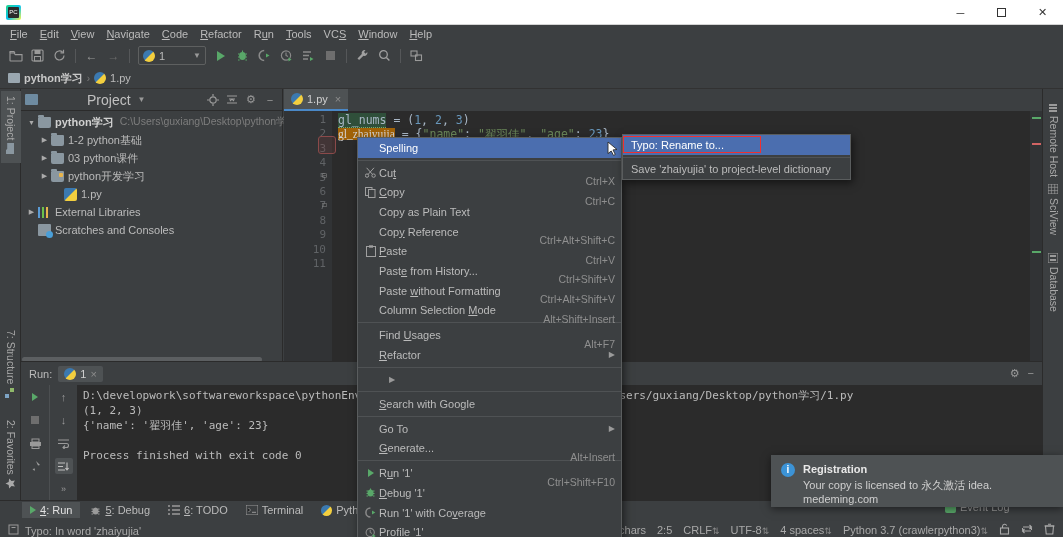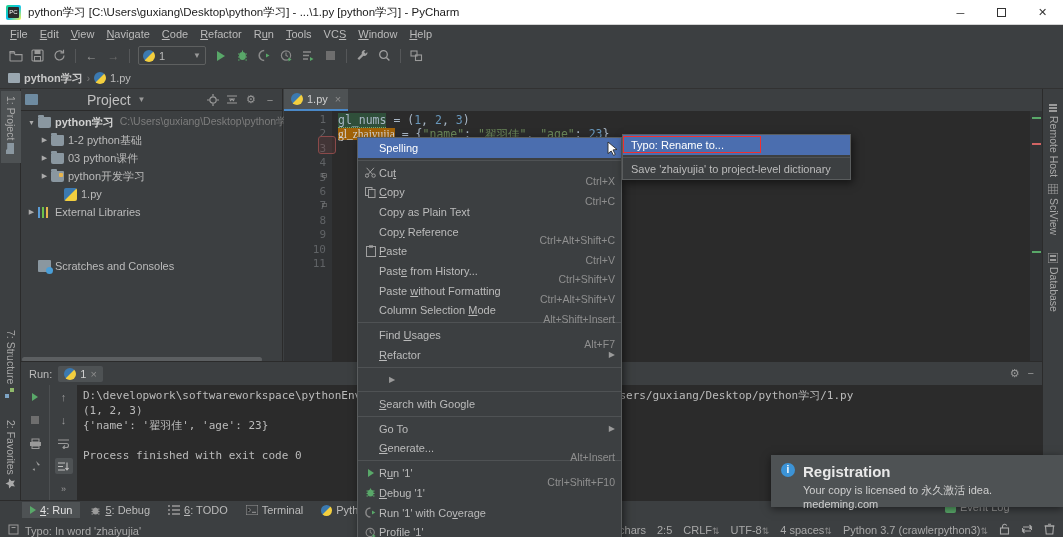--- a/index.html
+++ b/index.html
@@ -267,21 +267,21 @@
   
   .balloon {
     position: absolute; top: 455px; left: 771px; width: 292px; height: 52px;
     background: #4e5254; box-shadow: 0 2px 8px rgba(0,0,0,0.5); z-index: 30;
     padding: 8px 10px; display: flex; gap: 8px;
   }
   .balloon-i {
     width: 14px; height: 14px; border-radius: 50%; background: #3c93d6; flex: 0 0 auto;
     color: #fff; font-size: 10px; font-weight: bold; text-align: center; line-height: 14px;
   }
-  .balloon-t { font-size: 15px; font-weight: bold; color: #e8e8e8; margin-bottom: 3px; }
+  .balloon-t { font-size: 11px; font-weight: bold; color: #e8e8e8; margin-bottom: 3px; }
   .balloon-b { font-size: 11px; color: #cfcfcf; line-height: 14px; }
   .eventlog {
     position: absolute; top: 501px; left: 945px; display: flex; align-items: center; gap: 4px;
     font-size: 11px; color: #9a9a9a; z-index: 10;
   }
   .el-ic { width: 11px; height: 11px; background: #59a869; border-radius: 2px; }
 
   .mouse-cursor {
     position: absolute; left: 607px; top: 141px; z-index: 70; pointer-events: none;
   }
@@ -290,21 +290,20 @@
     background: #5c5f61; border-radius: 3px;
   }
 </style>
 </head>
 <body>
 
 <div id="root">
 
   <div class="titlebar">
     <div class="tb-logo"></div>
-    <div class="tb-title">python学习 [C:\Users\guxiang\Desktop\python学习] - ...\1.py [python学习] - PyCharm</div>
     <div class="tb-btns">
       <div class="tb-btn">─</div>
       <div class="tb-btn">
         <span style="display:inline-block;width:9px;height:9px;border:1px solid #333;"></span>
       </div>
       <div class="tb-btn">✕</div>
     </div>
   </div>
 
   <div class="menubar" id="menubar">
@@ -504,21 +503,21 @@
         <div class="tnode" style="padding-left: 30px;">
           <span class="tw"></span>
           <span class="ic-py"></span>
           <span>1.py</span>
         </div>
         <div class="tnode" style="padding-left: 4px;">
           <span class="tw">▶</span>
           <span class="ic-lib"></span>
           <span>External Libraries</span>
         </div>
-        <div class="tnode" style="padding-left: 4px; margin-top: 36px;">
+        <div class="tnode" style="padding-left: 4px;">
           <span class="tw"></span>
           <span class="ic-scr"></span>
           <span>Scratches and Consoles</span>
         </div>
       </div>
   </div>
 
   <div class="editor-area">
     <div class="tab-strip">
       <div class="etab">

